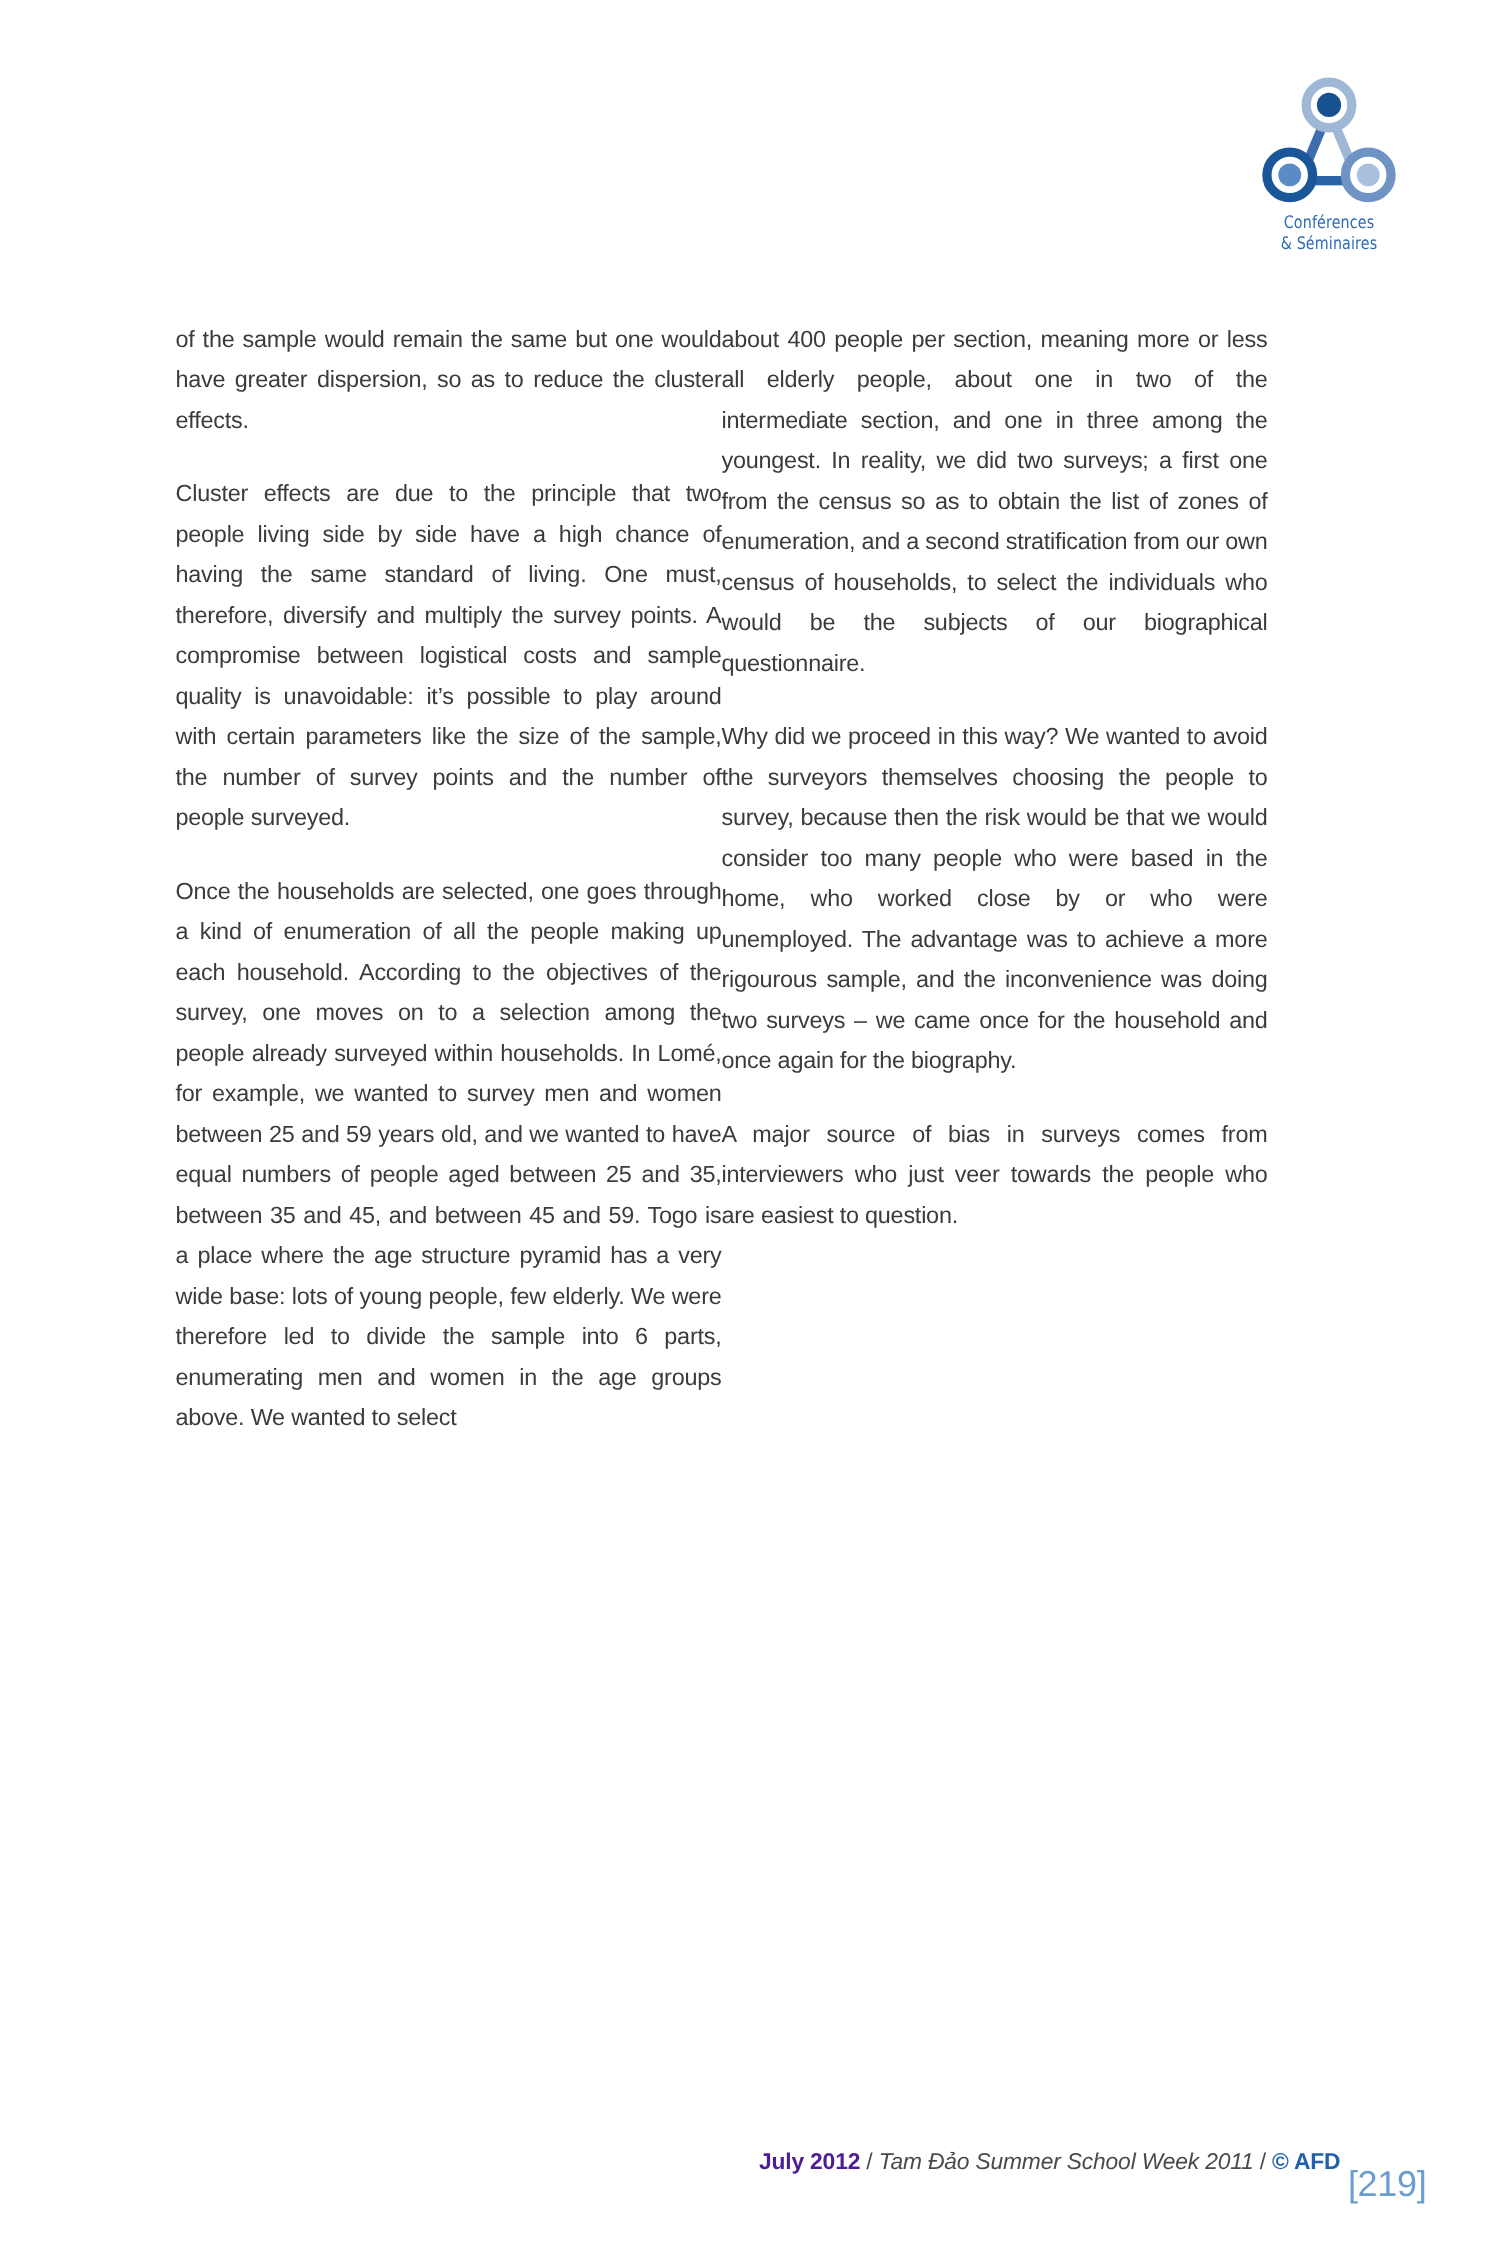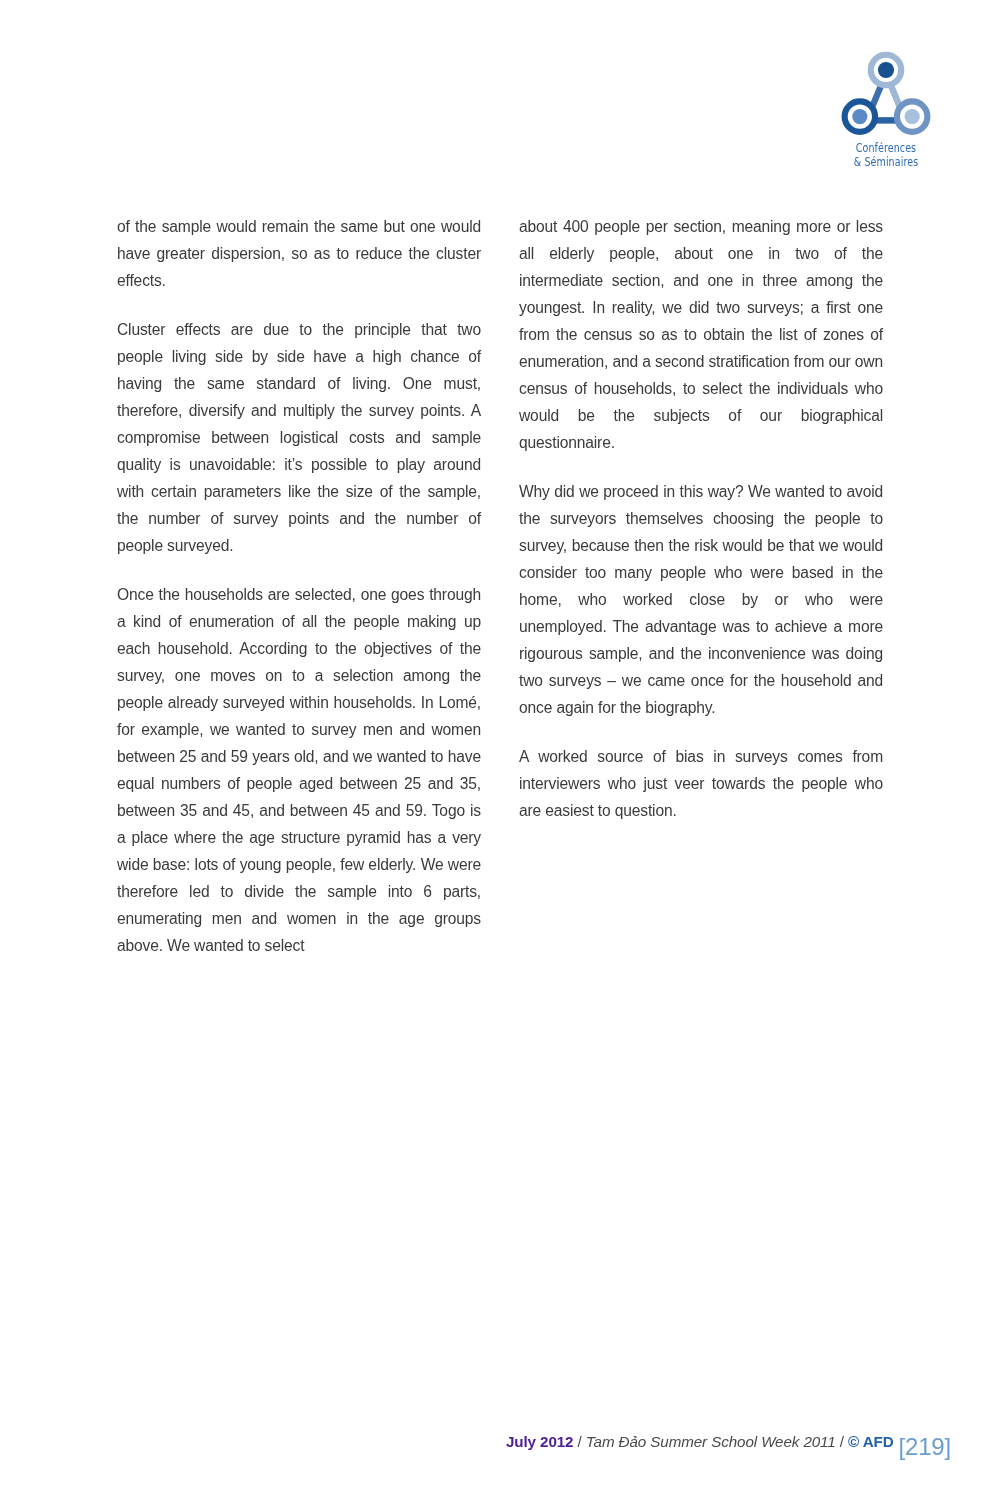--- a/index.html
+++ b/index.html
@@ -49,21 +49,20 @@
   }
   .logo-caption div { white-space: nowrap; }
 
   
   .columns {
     position: absolute;
     top: 213px;
     left: 117px;
     width: 766px;
     display: flex;
-    gap: 38px;
   }
   .col {
     width: 364px;
   }
 
   p.body-text {
     margin: 0 0 22px 0;
     font-size: 15.6px;
     line-height: 27px;
     color: #3b3b3d;
@@ -116,21 +115,21 @@
     color: #1f61ab;
     font-weight: bold;
     letter-spacing: -0.1px;
   }
   .f-page {
     color: #6b9ed0;
     font-size: 24px;
     letter-spacing: -0.2px;
     margin-left: 5px;
     position: relative;
-    top: 8px;
+    top: 18px;
   }
 </style>
 </head>
 <body>
 
 <div class="page">
 
   <div class="logo-block">
     <svg class="logo-mark" viewBox="0 0 200 185" aria-hidden="true">
 
@@ -162,21 +161,21 @@
 
     <div class="col">
       <p class="body-text">of the sample would remain the same but one would have greater dispersion, so as to reduce the cluster effects.</p>
       <p class="body-text">Cluster effects are due to the principle that two people living side by side have a high chance of having the same standard of living. One must, therefore, diversify and multiply the survey points. A compromise between logistical costs and sample quality is unavoidable: it’s possible to play around with certain parameters like the size of the sample, the number of survey points and the number of people surveyed.</p>
       <p class="body-text last">Once the households are selected, one goes through a kind of enumeration of all the people making up each household. According to the objectives of the survey, one moves on to a selection among the people already surveyed within households. In Lomé, for example, we wanted to survey men and women between 25 and 59 years old, and we wanted to have equal numbers of people aged between 25 and 35, between 35 and 45, and between 45 and 59. Togo is a place where the age structure pyramid has a very wide base: lots of young people, few elderly. We were therefore led to divide the sample into 6 parts, enumerating men and women in the age groups above. We wanted to select</p>
     </div>
 
     <div class="col">
       <p class="body-text">about 400 people per section, meaning more or less all elderly people, about one in two of the intermediate section, and one in three among the youngest. In reality, we did two surveys; a first one from the census so as to obtain the list of zones of enumeration, and a second stratification from our own census of households, to select the individuals who would be the subjects of our biographical questionnaire.</p>
       <p class="body-text">Why did we proceed in this way? We wanted to avoid the surveyors themselves choosing the people to survey, because then the risk would be that we would consider too many people who were based in the home, who worked close by or who were unemployed. The advantage was to achieve a more rigourous sample, and the inconvenience was doing two surveys – we came once for the household and once again for the biography.</p>
-      <p class="body-text">A worked source of bias in surveys comes from interviewers who just veer towards the people who are easiest to question.</p>
+      <p class="body-text">A major source of bias in surveys comes from interviewers who just veer towards the people who are easiest to question.</p>
     </div>
 
   </div>
 
   <div class="footer">
     <span class="footer-inner"><span class="f-date">July 2012</span><span class="f-sep"> / </span><span class="f-title">Tam Đảo Summer School Week 2011</span><span class="f-sep"> / </span><span class="f-afd">© AFD</span><span class="f-page">[219]</span></span>
   </div>
 
 </div>
 

